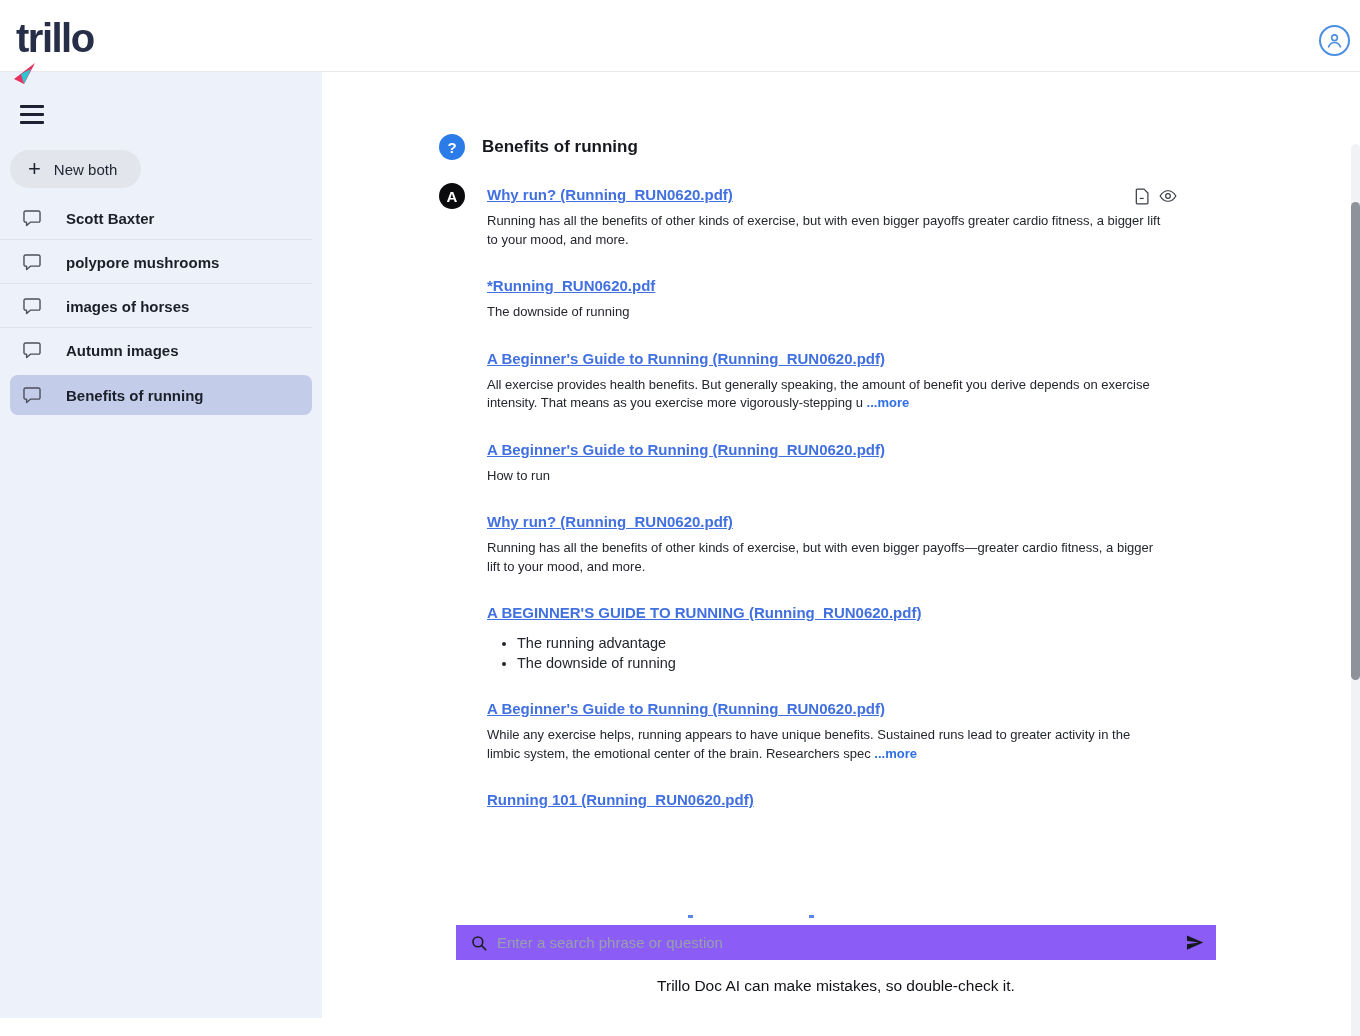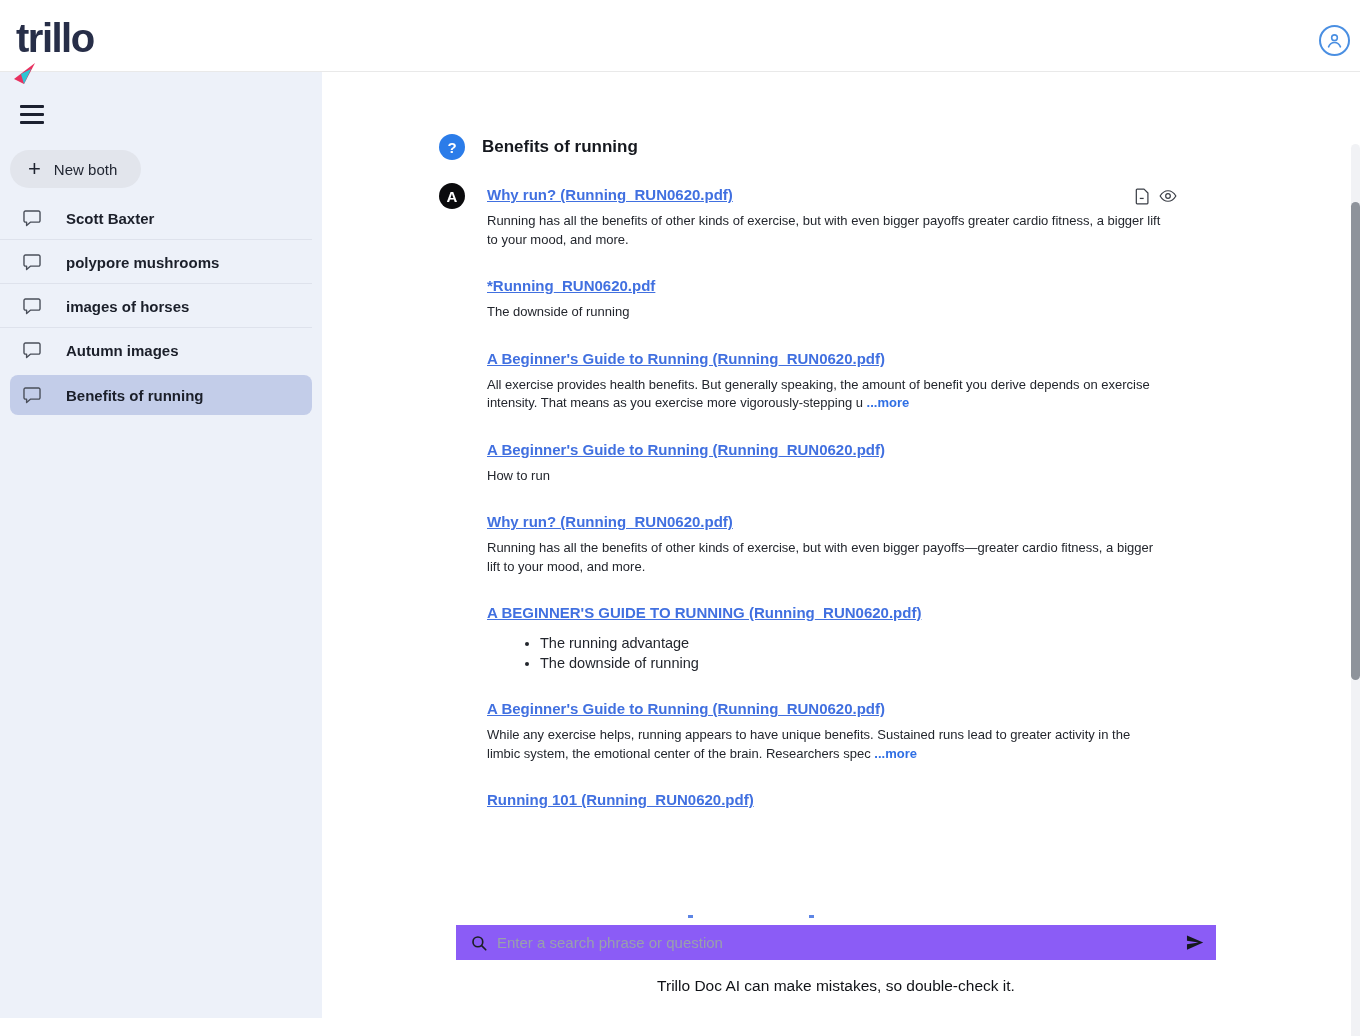--- a/index.html
+++ b/index.html
@@ -43,21 +43,21 @@
   .q-badge { background:#2b7ce9; }
   .a-badge { background:#0b0b0d; position:absolute; left:117px; top:111px; }
   .q-title { font-size:17px; font-weight:700; color:#15181e; }
 
   .results { position:absolute; left:165px; top:114px; width:676px; }
   .result-group { margin-bottom:28px; position:relative; }
   .result-link { display:inline-block; font-size:15px; font-weight:700; color:#4170e0;
                  text-decoration:underline; margin-bottom:9px; cursor:pointer; }
   .result-snippet { font-size:13px; line-height:18.5px; color:#23262d; max-width:676px; }
   .result-snippet .more { color:#2f6fe4; font-weight:700; cursor:pointer; }
-  .result-bullets { margin:4px 0 0 53px; }
+  .result-bullets { margin:4px 0 0 30px; }
   .result-bullets li { font-size:14.5px; line-height:18.5px; color:#23262d; margin-bottom:1px; }
   .result-icons { position:absolute; right:-14px; top:1px; display:flex; gap:8px; }
   .icon-btn { background:none; border:none; cursor:pointer; padding:0; width:18px; height:18px;
               display:flex; align-items:center; justify-content:center; }
 
   .clip-frag { position:absolute; width:5px; height:3px; background:#4170e0; opacity:.85; }
 
   
   .search-wrap { position:absolute; left:134px; top:853px; width:760px; height:35px; background:#8b5cf6;
                  border-radius:0; display:flex; align-items:center; padding:0 12px 0 14px; }

